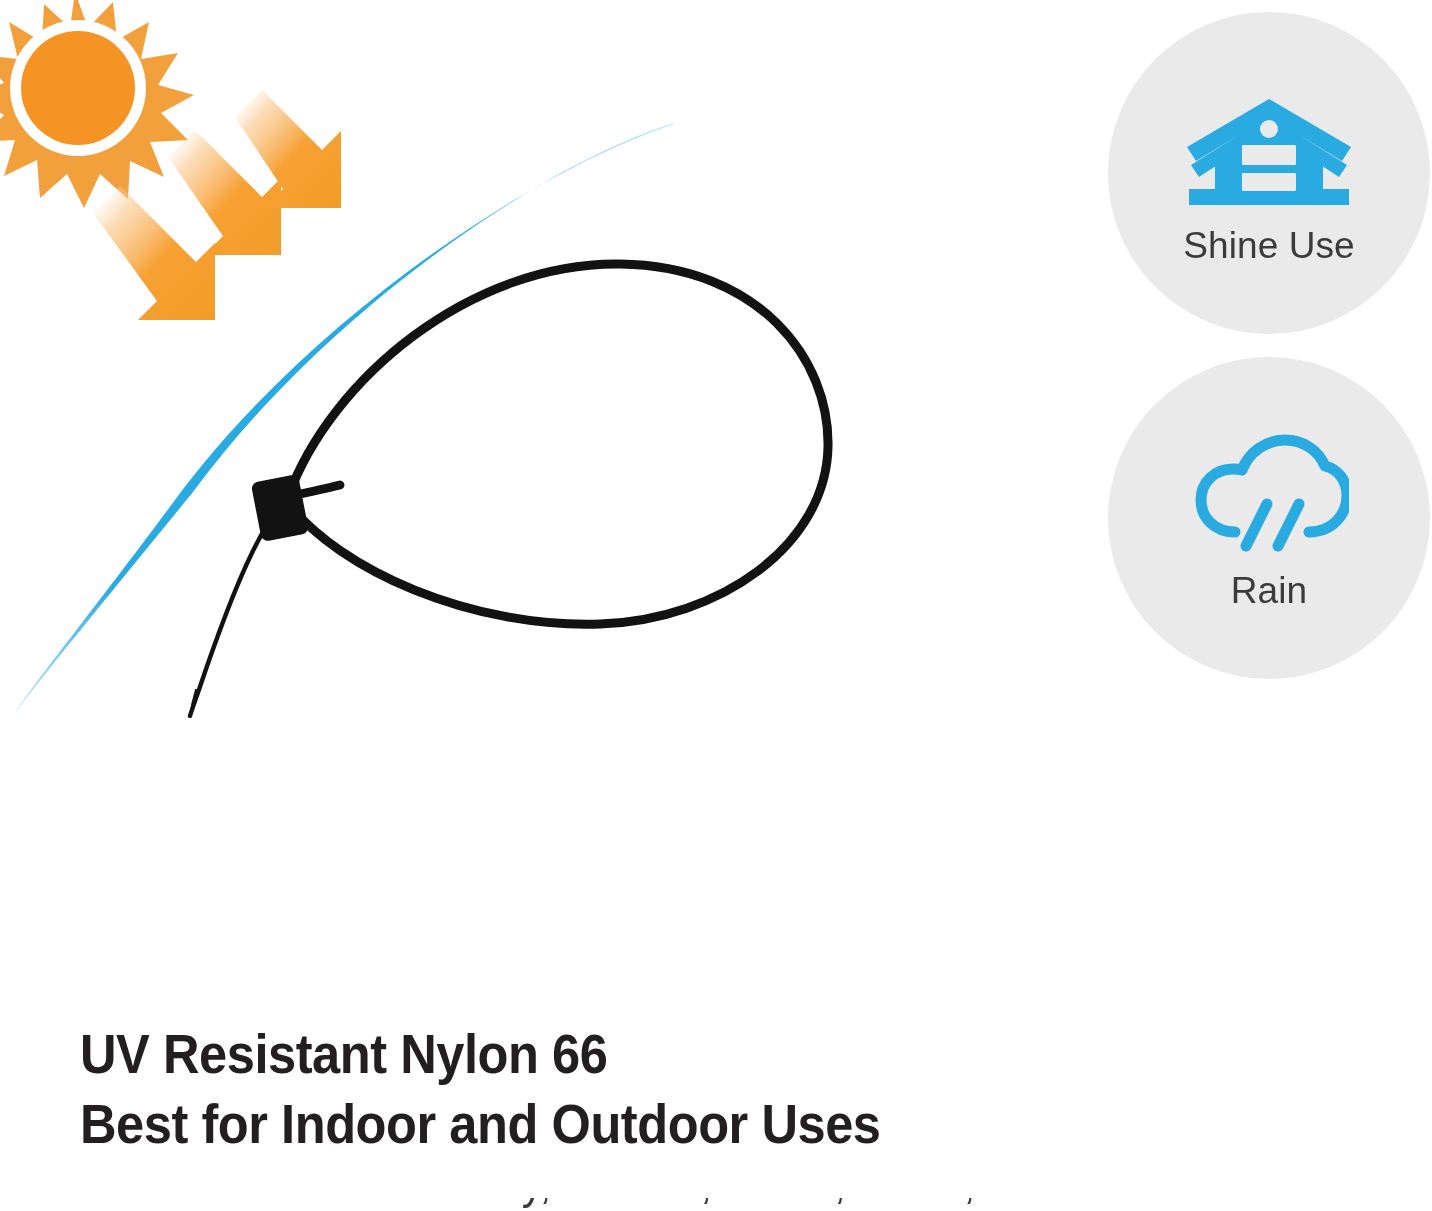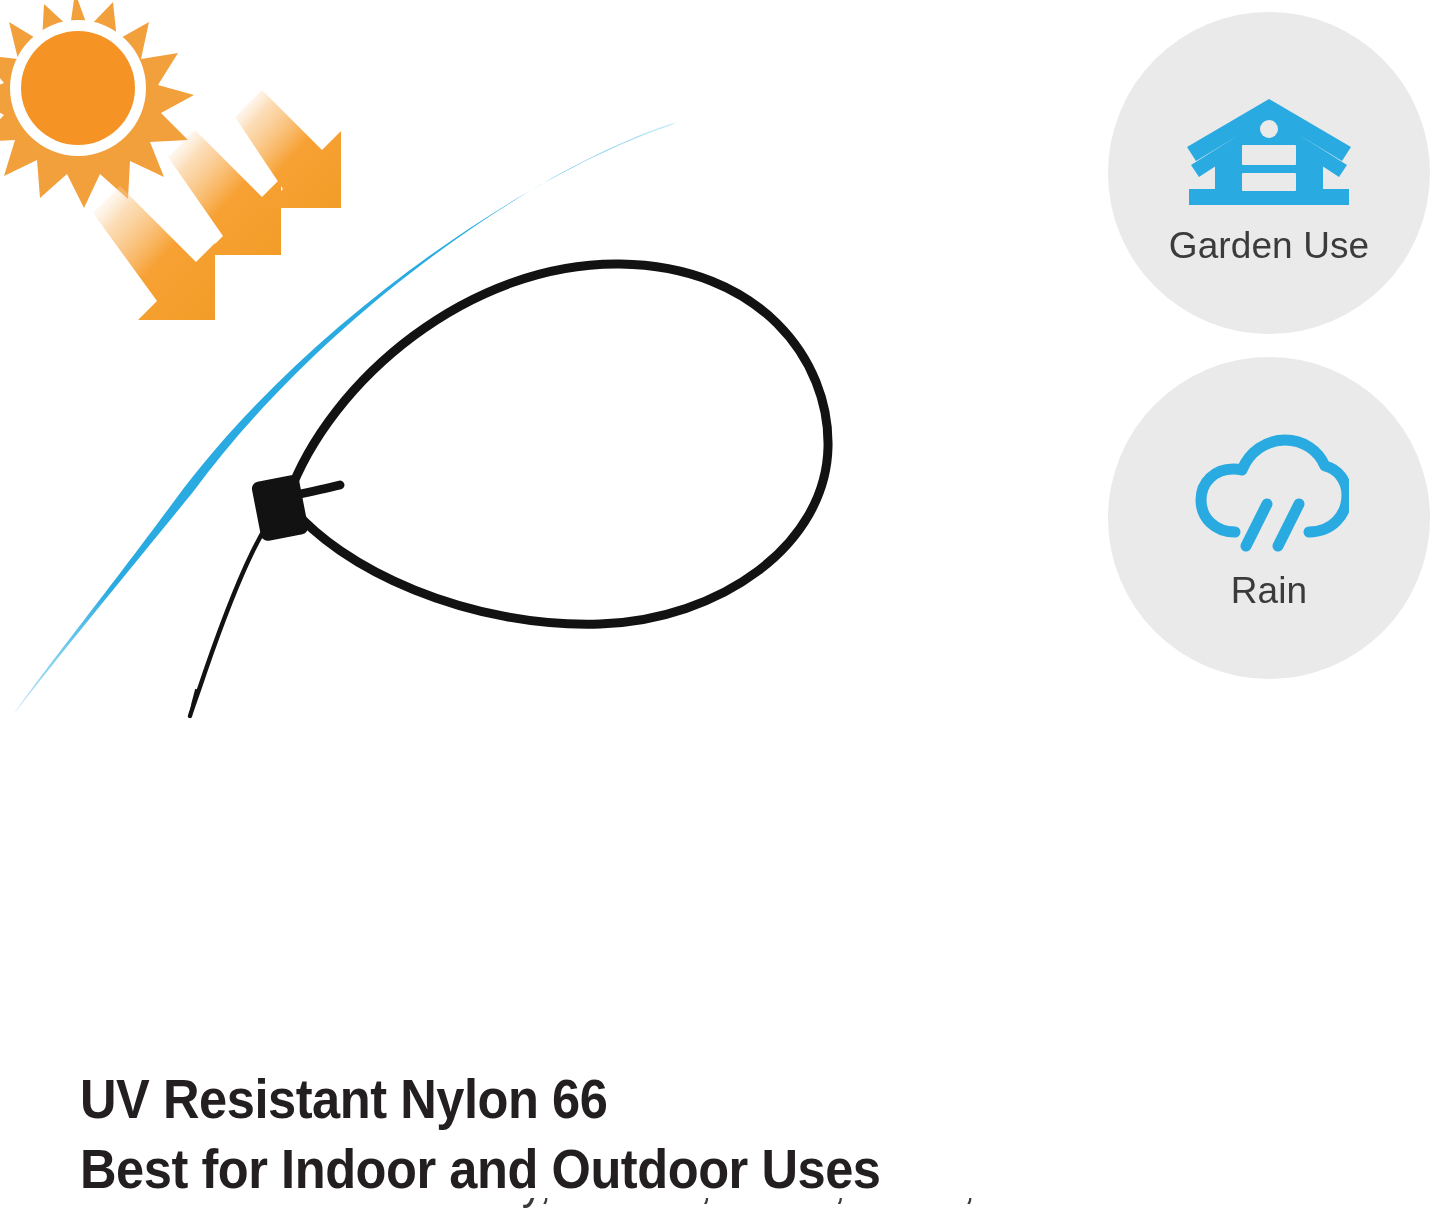--- a/index.html
+++ b/index.html
@@ -70,21 +70,21 @@
     color: #3b3b3b;
     line-height: 1;
     letter-spacing: 0.1px;
     white-space: nowrap;
   }
 
   
   #headline {
     position: absolute;
     left: 80px;
-    top: 1064px;
+    top: 1019px;
     width: 960px;
   }
   .headline-line {
     font-family: "Liberation Sans Narrow", "Liberation Sans", "DejaVu Sans", sans-serif;
     font-weight: bold;
     font-size: 55px;
     line-height: 70px;
     color: #231f20;
     letter-spacing: -0.5px;
     transform: scaleX(0.92);
@@ -235,21 +235,21 @@
             <rect x="4" y="98" width="160" height="16"></rect>
           </g>
           <g fill="#eaeaea">
 
             <circle cx="84" cy="38" r="9"></circle>
             <rect x="57" y="54" width="54" height="20" rx="1"></rect>
             <rect x="57" y="82" width="54" height="18" rx="1"></rect>
           </g>
         </svg>
       </div>
-      <div class="badge-label">Garden Use</div>
+      <div class="badge-label">Shine Use</div>
     </div>
 
     <div class="badge badge-2">
       <div class="badge-icon">
         <svg width="160" height="132" viewBox="0 0 160 132" xmlns="http://www.w3.org/2000/svg">
           <g fill="none" stroke="#29abe2" stroke-width="11" stroke-linecap="round" stroke-linejoin="round">
 
             <path d="M46 100
                      C 26 100, 12 86, 12 68
                      C 12 50, 26 37, 44 37

